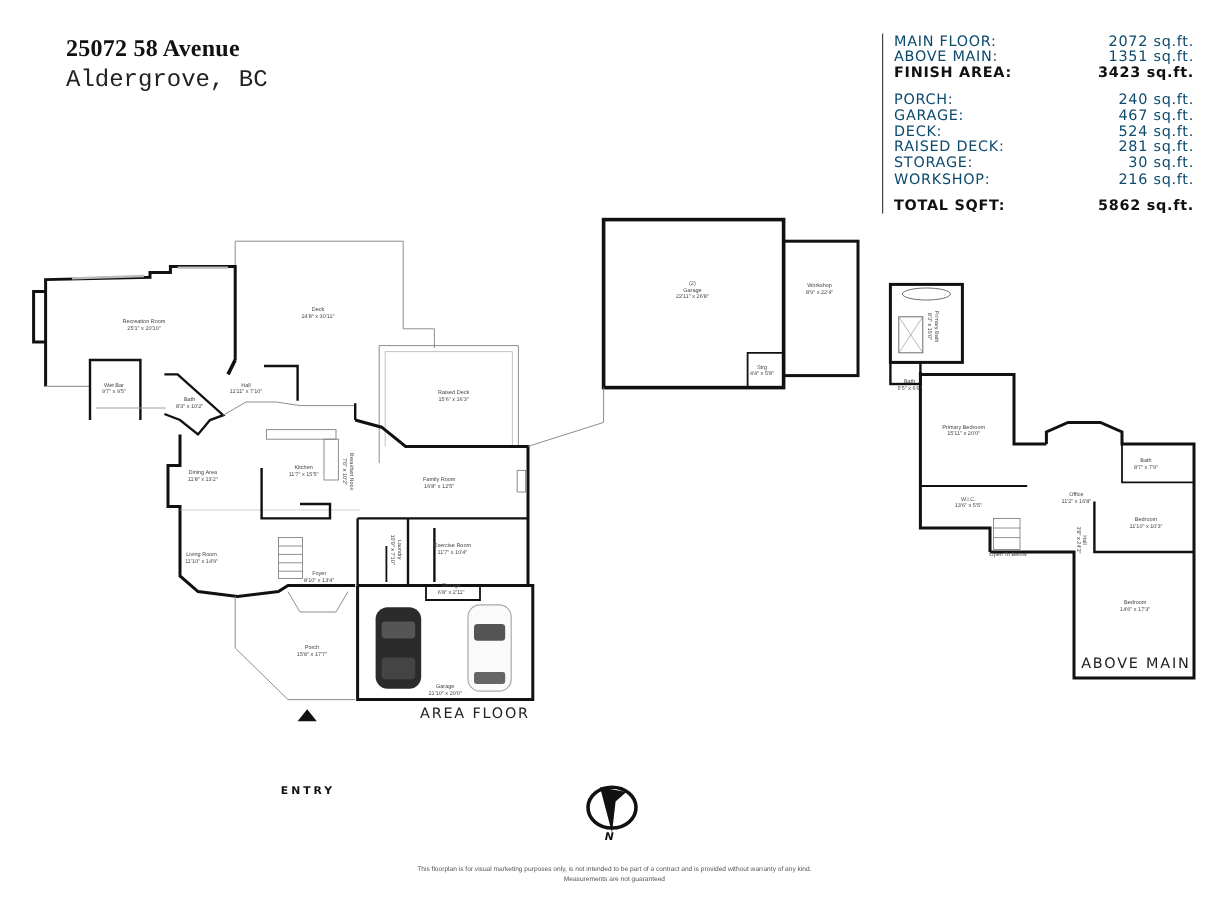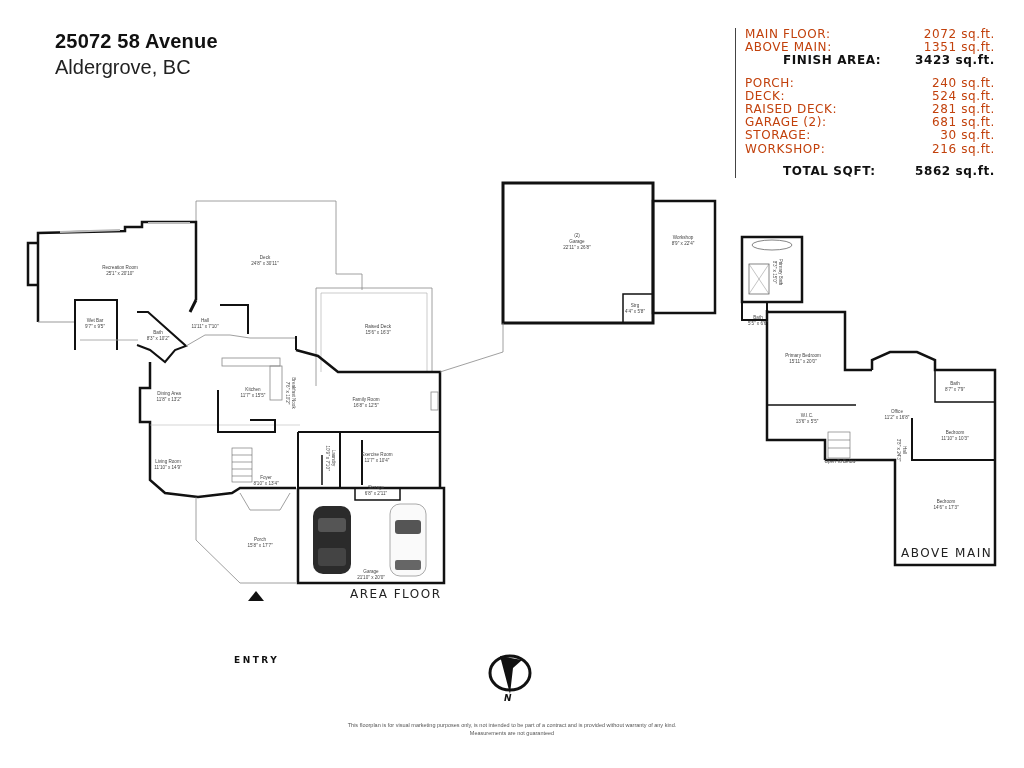--- a/index.html
+++ b/index.html
@@ -1,21 +1,21 @@
 <!DOCTYPE html>
 <html><head>
 <meta charset="utf-8">
 <style>
   html, body { margin:0; padding:0; background:#ffffff; }
   body { width:1024px; height:768px; position:relative; overflow:hidden; font-family:"Liberation Sans", sans-serif; color:#111; }
-  .title { position:absolute; left:55px; top:30px; font-family:Liberation Sans, sans-serif; font-weight:bold; font-size:20px; letter-spacing:0.2px; }
-  .subtitle { position:absolute; left:55px; top:56px; font-family:Liberation Sans, sans-serif; font-size:20px; color:#222; }
+  .title { position:absolute; left:55px; top:30px; font-family:Liberation Serif, serif; font-weight:bold; font-size:20px; letter-spacing:0.2px; }
+  .subtitle { position:absolute; left:55px; top:56px; font-family:Liberation Mono, monospace; font-size:20px; color:#222; }
   .stats { position:absolute; left:735px; top:28px; width:250px; border-left:1px solid #444; padding-left:9px; font-family:"DejaVu Sans", sans-serif; font-size:12px; letter-spacing:0.6px; }
-  .stat-row { display:flex; justify-content:space-between; height:13.2px; line-height:13.2px; color:#c2410c; }
-  .stat-row.bold { color:#111; font-weight:bold;margin-left:38px; }
+  .stat-row { display:flex; justify-content:space-between; height:13.2px; line-height:13.2px; color:#0c4a6e; }
+  .stat-row.bold { color:#111; font-weight:bold; }
   .stat-gap { height:9px; }
   .stat-val { text-align:center; }
   svg.plan { position:absolute; left:0; top:0; }
   .room-label { font-family:"Liberation Sans", sans-serif; font-size:4.6px; fill:#444; text-anchor:middle; }
   .floor-label { position:absolute; font-family:"DejaVu Sans", sans-serif; font-size:12px; letter-spacing:1.5px; color:#222; }
   .entry-label { position:absolute; left:234px; top:607px; font-family:"DejaVu Sans", sans-serif; font-weight:bold; font-size:9px; letter-spacing:2.5px;margin-top:48px; }
   .disclaimer { position:absolute; left:0; width:1024px; text-align:center; font-size:5.5px; color:#555; }
   .compass-n { position:absolute; left:504px; top:693px; font-family:"DejaVu Sans", sans-serif; font-weight:bold; font-style:italic; font-size:9px; }
 </style>
 </head>
@@ -36,30 +36,30 @@
   <div class="stat-row bold">
       <span>FINISH AREA:</span>
       <span class="stat-val">3423 sq.ft.</span>
     </div>
   <div class="stat-gap"></div>
   <div class="stat-row">
       <span>PORCH:</span>
       <span class="stat-val">240 sq.ft.</span>
     </div>
   <div class="stat-row">
+      <span>GARAGE:</span>
+      <span class="stat-val">467 sq.ft.</span>
+    </div>
+  <div class="stat-row">
       <span>DECK:</span>
       <span class="stat-val">524 sq.ft.</span>
     </div>
   <div class="stat-row">
       <span>RAISED DECK:</span>
       <span class="stat-val">281 sq.ft.</span>
-    </div>
-  <div class="stat-row">
-      <span>GARAGE (2):</span>
-      <span class="stat-val">681 sq.ft.</span>
     </div>
   <div class="stat-row">
       <span>STORAGE:</span>
       <span class="stat-val">30 sq.ft.</span>
     </div>
   <div class="stat-row">
       <span>WORKSHOP:</span>
       <span class="stat-val">216 sq.ft.</span>
     </div>
   <div class="stat-gap"></div>

